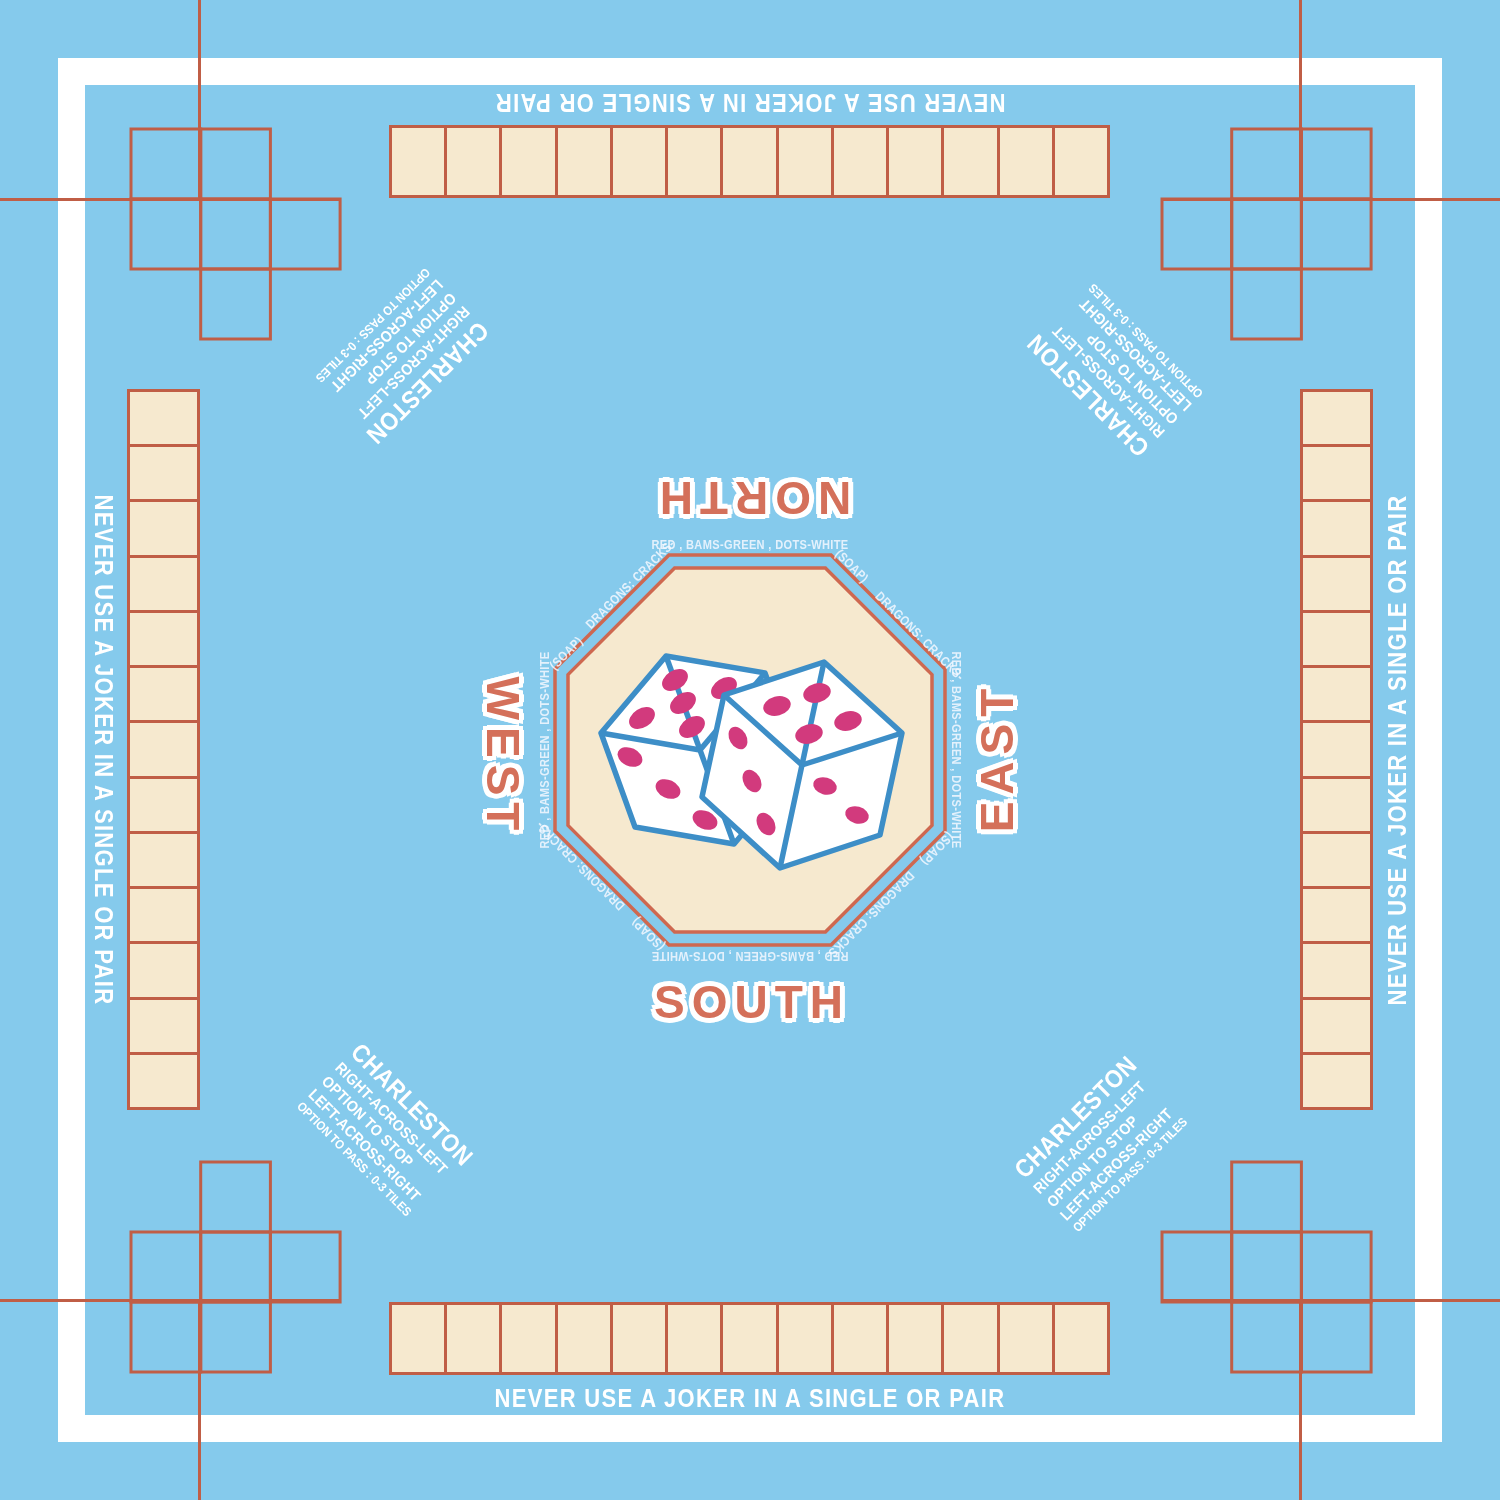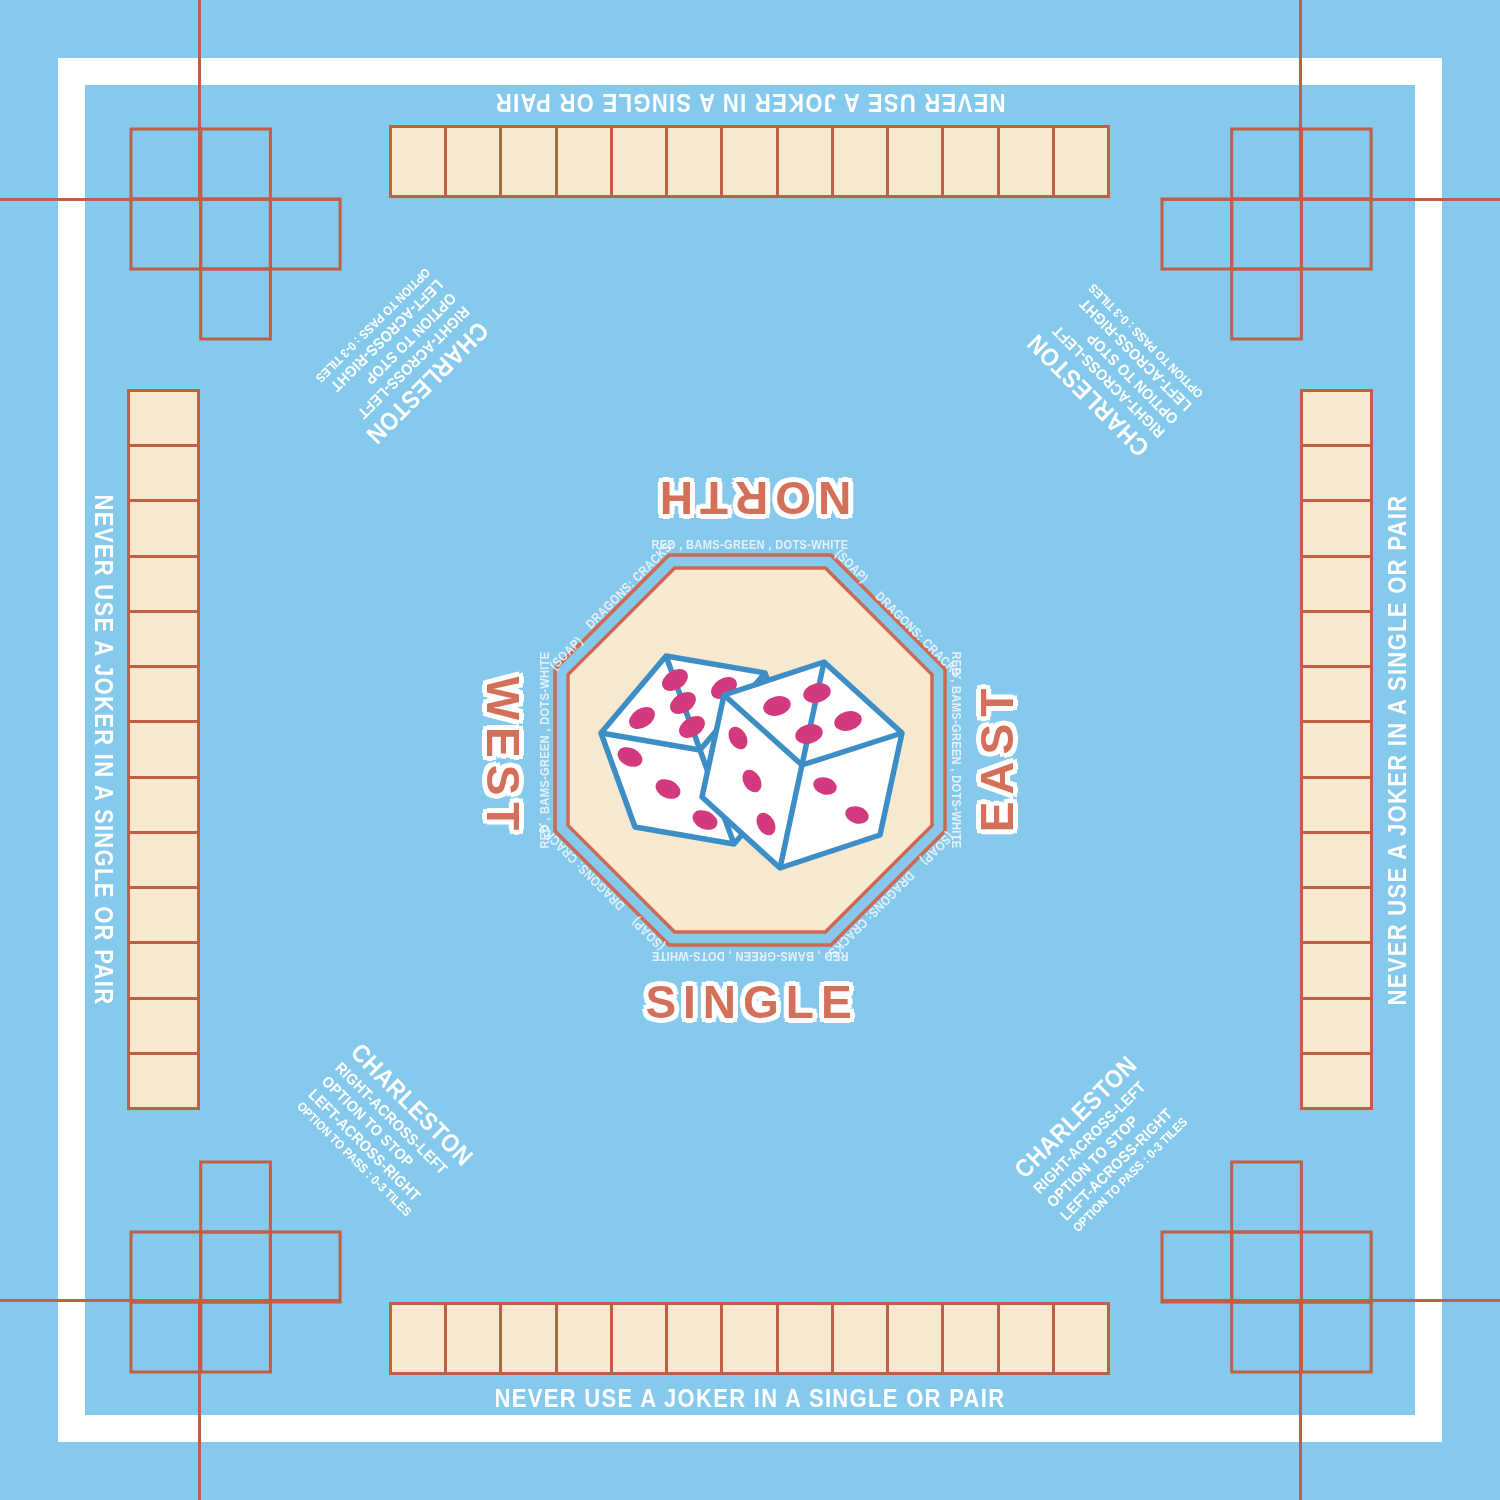--- a/index.html
+++ b/index.html
@@ -190,21 +190,21 @@
       <div class="tile"></div>
       <div class="tile"></div>
     </div>
 
   <div class="warn n">NEVER USE A JOKER IN A SINGLE OR PAIR</div>
   <div class="warn s">NEVER USE A JOKER IN A SINGLE OR PAIR</div>
   <div class="warn w">NEVER USE A JOKER IN A SINGLE OR PAIR</div>
   <div class="warn e">NEVER USE A JOKER IN A SINGLE OR PAIR</div>
 
   <div class="dir north">NORTH</div>
-  <div class="dir south">SINGLE</div>
+  <div class="dir south">SOUTH</div>
   <div class="dir west">WEST</div>
   <div class="dir east">EAST</div>
 
   <div class="charleston tl">
     <div class="ch-title">CHARLESTON</div>
     <div class="ch-line">RIGHT-ACROSS-LEFT</div>
     <div class="ch-line">OPTION TO STOP</div>
     <div class="ch-line">LEFT-ACROSS-RIGHT</div>
     <div class="ch-pass">OPTION TO PASS :   0-3 TILES</div>
   </div>

